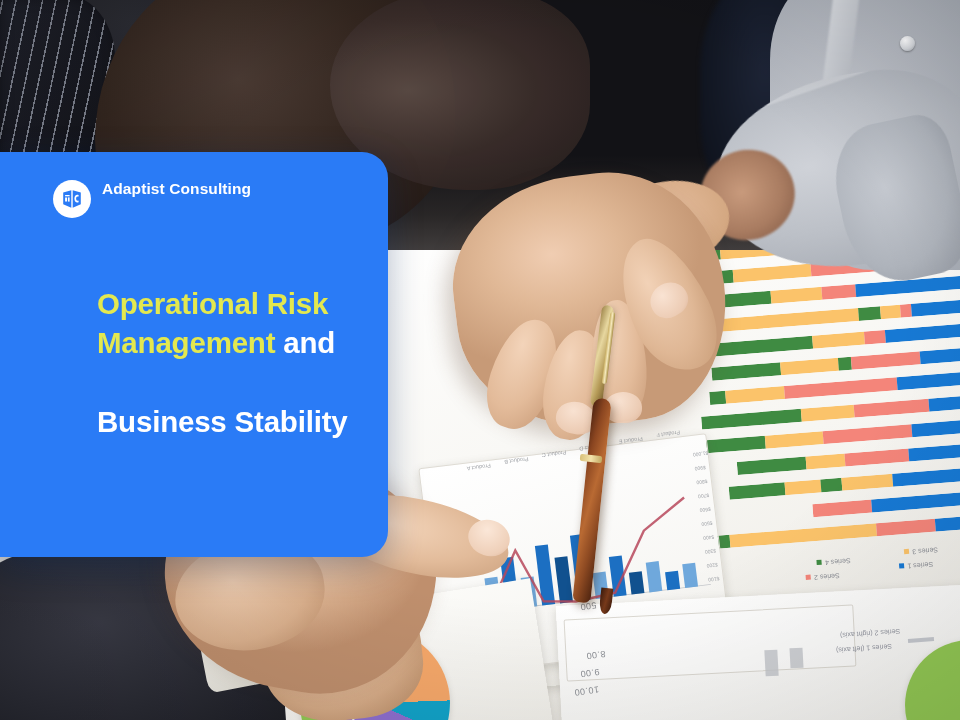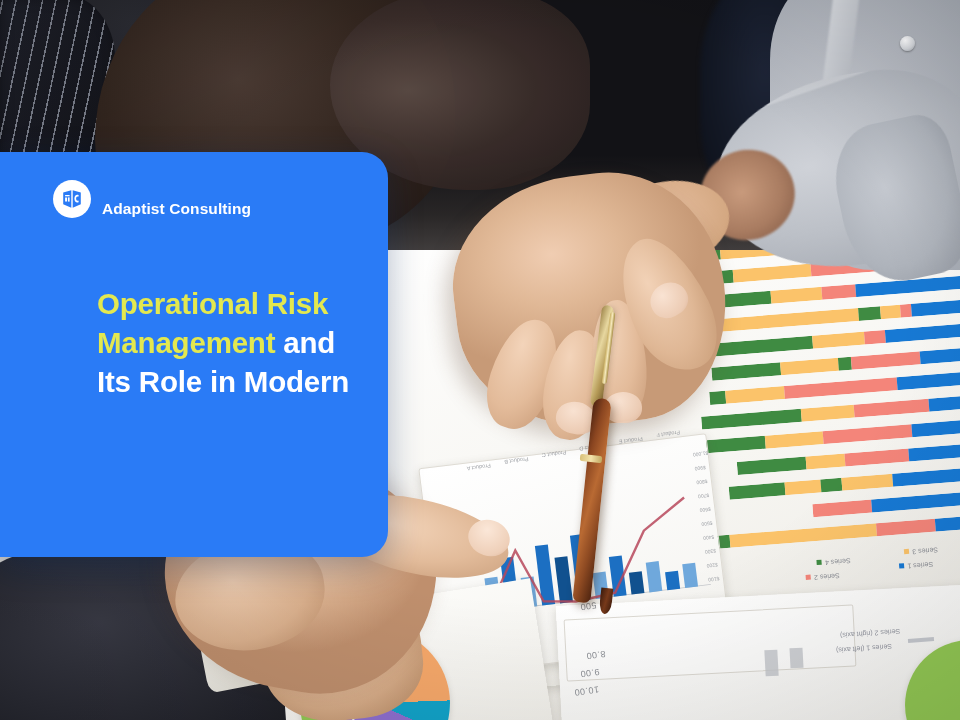--- a/index.html
+++ b/index.html
@@ -325,21 +325,21 @@
 
   
   .card{
     position:absolute; left:0; top:152px; width:388px; height:405px;
     background:#2a7bf6;
     border-radius:0 26px 26px 0;
     box-shadow:0 10px 34px rgba(10,40,90,.32);
     overflow:hidden;
   }
   .brand{
-    position:absolute; left:53px; top:180px; display:flex; align-items:flex-end; gap:11px;
+    position:absolute; left:53px; top:180px; display:flex; align-items:flex-start; gap:11px;
   }
   .brand-mark{
     width:38px; height:38px; border-radius:50%; background:#ffffff;
     display:flex; align-items:center; justify-content:center; flex:0 0 auto;
   }
   .brand-name{
     color:#ffffff; font-size:15.5px; font-weight:bold; letter-spacing:.1px;
     white-space:nowrap;
   }
   .headline{
@@ -566,16 +566,17 @@
         <path d="M7.9 10.4 L9.6 10.4 L9.6 14.6 L7.9 14.6 Z" fill="#ffffff"></path>
         <path d="M18.6 7.9 C16.3 7.1 14.4 8.4 14.4 11.6 C14.4 14.8 16.3 16.2 18.6 15.3 L18.6 13.6 C17.1 14.2 16.1 13.4 16.1 11.6 C16.1 9.8 17.1 9.0 18.6 9.6 Z" fill="#ffffff"></path>
       </svg>
     </div>
     <div class="brand-name">Adaptist Consulting</div>
   </div>
 
   <h1 class="headline">
     <span class="hl-accent">Operational Risk</span><br>
     <span class="hl-accent">Management</span><span> and</span><br>
-    <span>Its Role in Modern</span><br>
+    <br>
+    <span>Business Stability</span>
   </h1>
 
 </div>
 
 </body></html>

